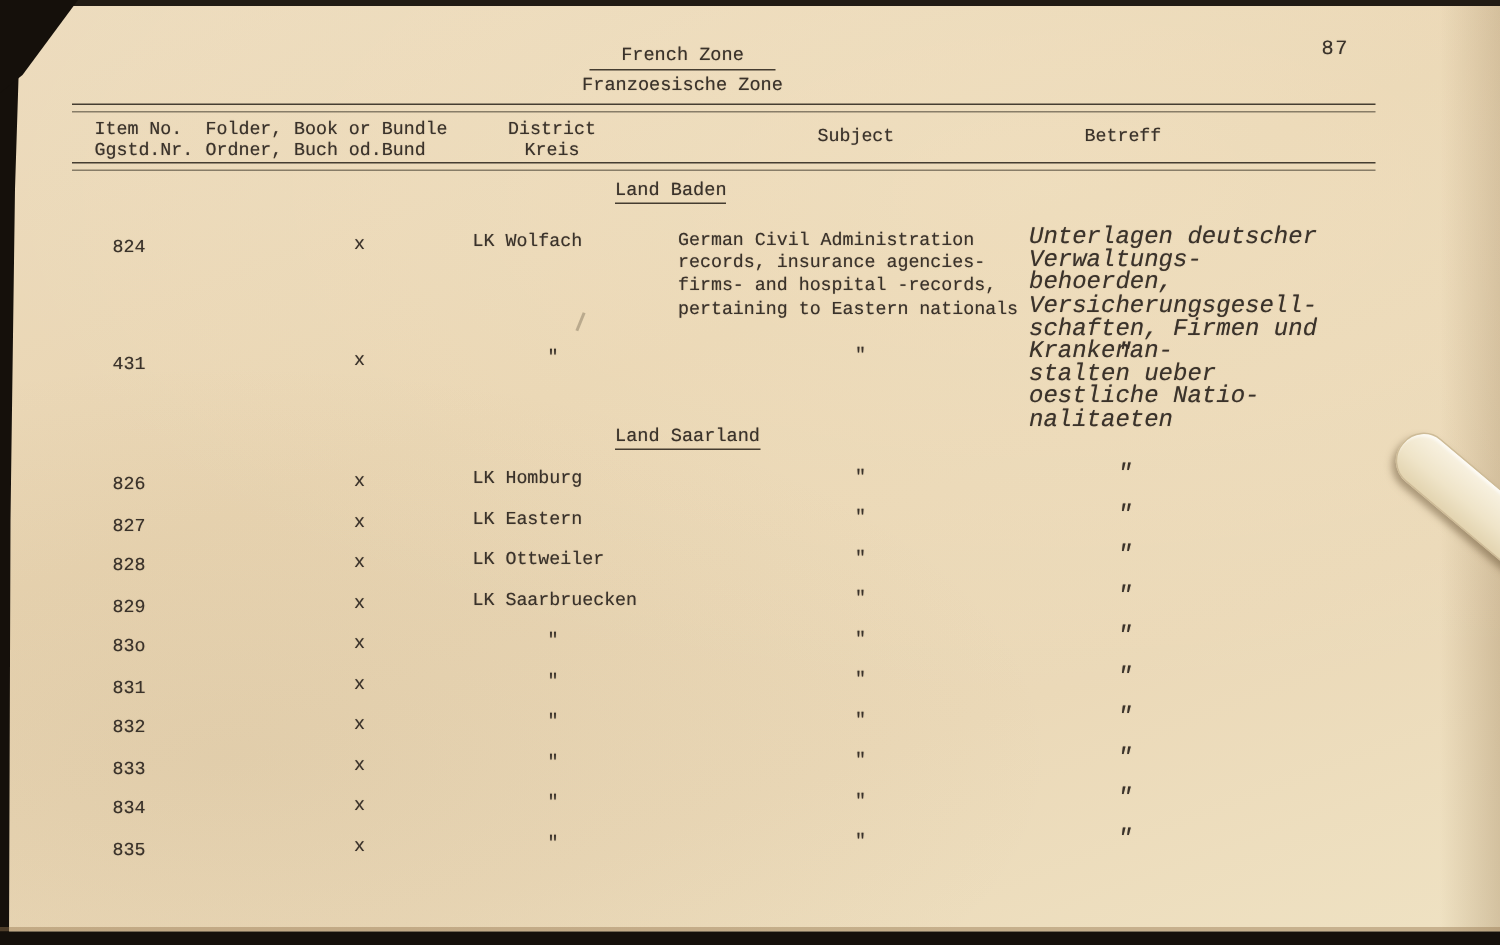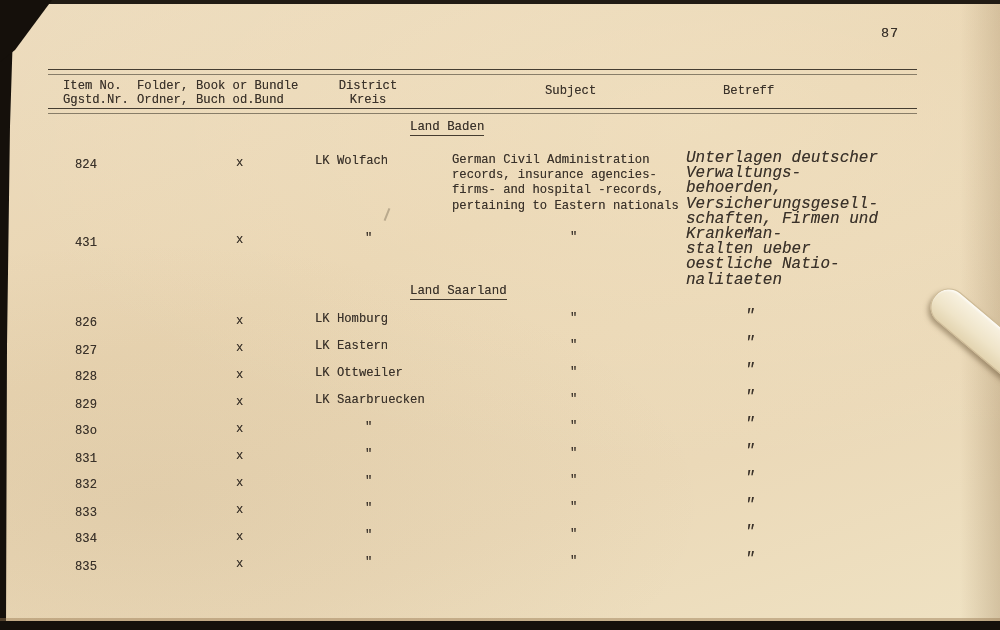--- a/index.html
+++ b/index.html
@@ -80,20 +80,24 @@
   <div class="edge-top"></div>
   <div class="edge-left"></div>
   <div class="edge-corner"></div>
   <div class="edge-bottom-shade"></div>
   <div class="edge-bottom"></div>
   <div class="corner-tab"></div>
   <div class="stray-mark"></div>
 
   <div class="page-number">87</div>
 
+  <div class="doc-title">
+    <span class="en">French Zone</span>
+    <div class="de">Franzoesische Zone</div>
+  </div>
 
   <div class="rule r1"></div>
   <div class="colhead ch-item">Item  No.
 Ggstd.Nr.</div>
   <div class="colhead ch-folder">Folder,
 Ordner,</div>
   <div class="colhead ch-book">Book or Bundle
 Buch od.Bund</div>
   <div class="colhead ch-district">District
 Kreis</div>

